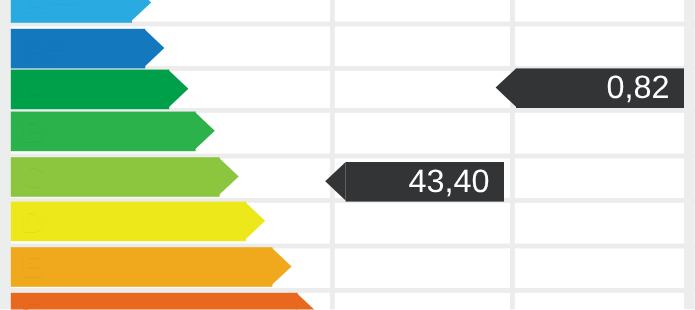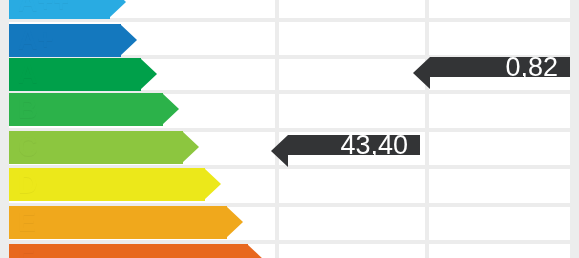--- a/index.html
+++ b/index.html
@@ -63,21 +63,21 @@
     top:0;
     width:0;height:0;
     border-top:16.5px solid transparent;
     border-bottom:16.5px solid transparent;
     border-left:17px solid currentColor;
   }
 
   
   .badge{
     position:absolute;
-    height:20px;
+    height:33px;
     background:#333436;
     display:flex;
     align-items:center;
     justify-content:flex-end;
     color:#ffffff;
     font-size:27px;
     font-weight:normal;
     padding-right:12px;
     box-sizing:border-box;
   }

